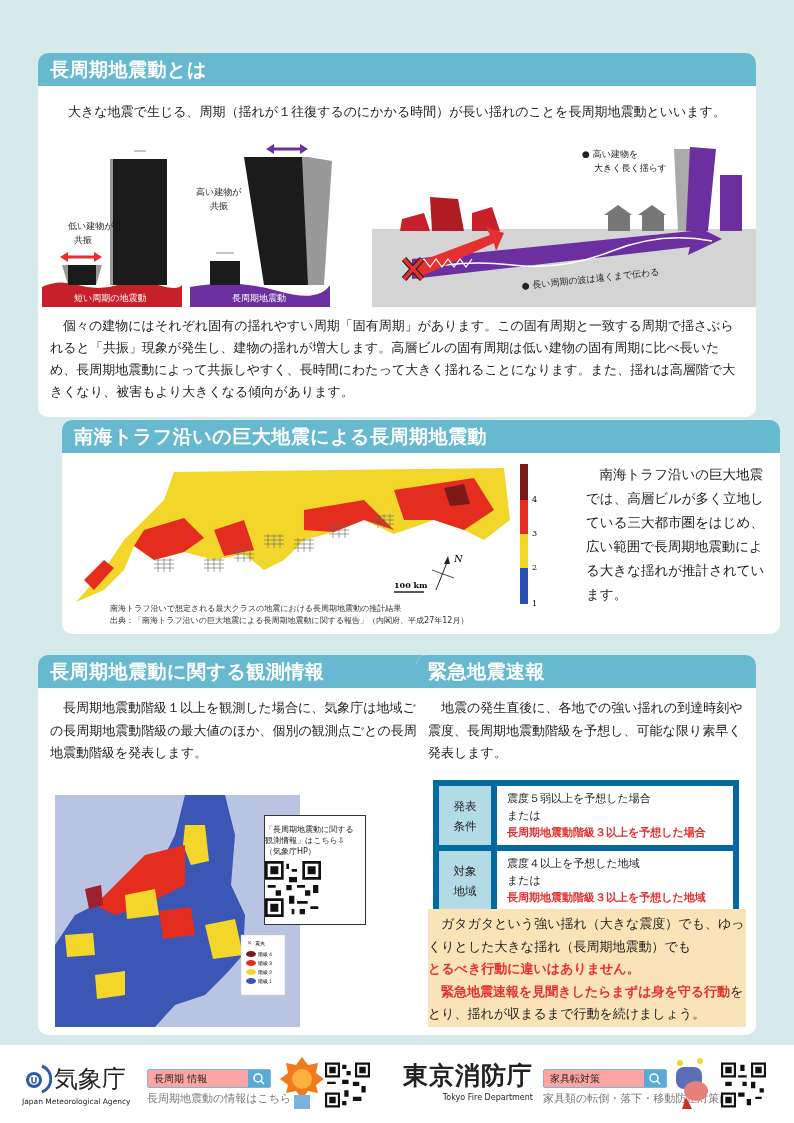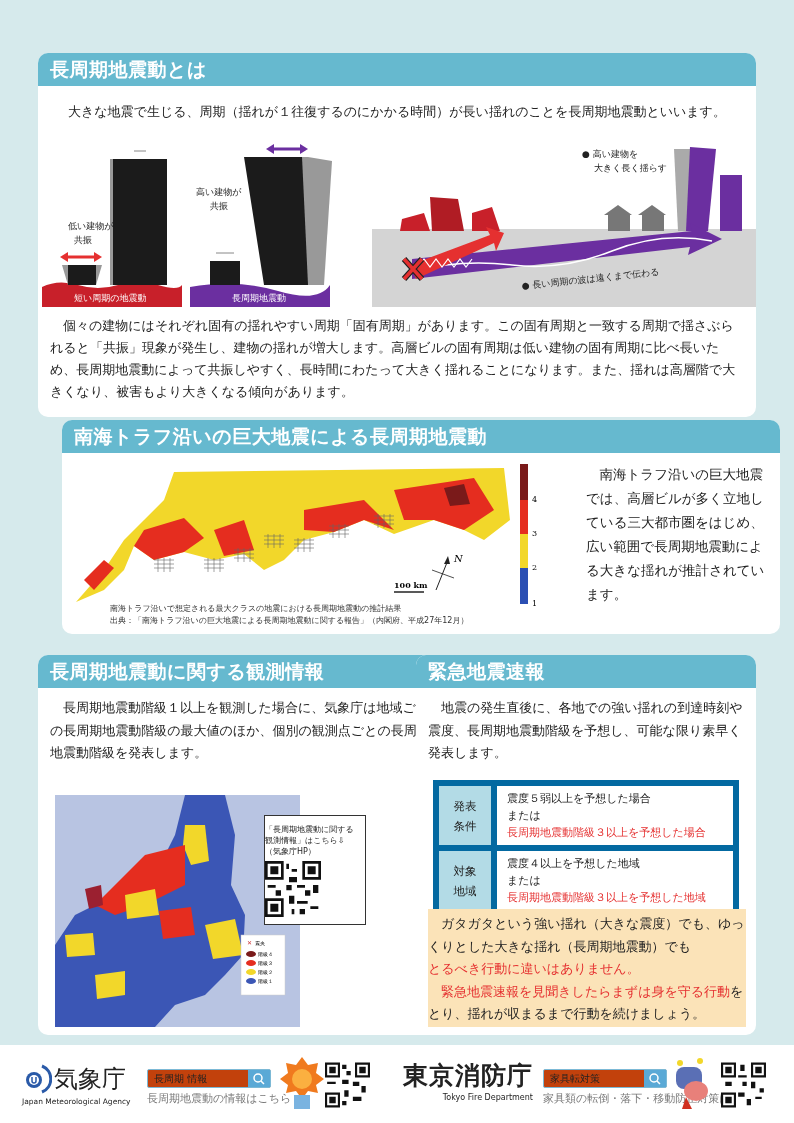--- a/index.html
+++ b/index.html
@@ -25,21 +25,21 @@
     height: 33px;
     line-height: 33px;
     padding-left: 12px;
     letter-spacing: 0.5px;
   }
   .body-text {
     font-size: 13px;
     line-height: 22px;
     color: #222;
   }
-  .red { color: #e53030; font-weight: normal; }
+  .red { color: #e53030; font-weight: bold; }
 
   
   #sec1 { left: 38px; top: 38px; width: 718px; height: 364px; margin-top: 15px; }
   #sec1 .intro { position: absolute; left: 30px; top: 48px; font-size: 13px; }
   #sec1 .diag-left { position: absolute; left: 0; top: 86px; width: 320px; height: 168px; }
   #sec1 .diag-right { position: absolute; left: 334px; top: 86px; width: 384px; height: 168px; }
   #sec1 .para { position: absolute; left: 12px; right: 12px; top: 262px; text-indent: 1em; }
 
   
   #sec2 { left: 38px; top: 420px; width: 718px; height: 214px; margin-left: 24px; }
@@ -62,21 +62,21 @@
   #sec4 td.hd { background: #b3dbe6; width: 58px; text-align: center; line-height: 20px; font-size: 11.5px; }
   #sec4 td.ct { padding: 4px 10px; line-height: 17px; }
   #sec4 .note { position: absolute; left: 12px; top: 254px; width: 318px; height: 118px; background: #fbe3b8; padding: 4px 0; font-size: 13px; line-height: 22.5px; }
 
   
   .footer { position: absolute; left: 0; top: 1045px; width: 794px; height: 78px; background: #ffffff; }
   .foot-logo-jma { position: absolute; left: 22px; top: 18px; }
   .foot-logo-jma .mark { display: inline-block; width: 30px; height: 30px; vertical-align: middle; }
   .foot-logo-jma .name { font-size: 24px; vertical-align: middle; margin-left: 2px; }
   .foot-logo-jma .sub { font-size: 7.5px; color: #222; margin-top: 2px; }
-  .searchbox { position: absolute; top: 24px; width: 124px; height: 19px; border: 1px solid #7cb9d6; background: #c2410c; border-radius: 2px; }
+  .searchbox { position: absolute; top: 24px; width: 124px; height: 19px; border: 1px solid #7cb9d6; background: #fca5a5; border-radius: 2px; }
   .searchbox .q { font-size: 10px; line-height: 17px; padding-left: 6px; color: #222; }
   .searchbox .btn { position: absolute; right: 0; top: 0; width: 22px; height: 17px; background: #5aa9d6; }
   .search-note { position: absolute; top: 46px; font-size: 11px; color: #777; }
   .mascot { position: absolute; top: 12px; width: 45px; height: 55px; }
   .qr { position: absolute; top: 16px; width: 45px; height: 48px; }
   .tfd { position: absolute; left: 403px; top: 14px; text-align: center; }
   .tfd .name { font-size: 25px; font-weight: bold; letter-spacing: 1px; }
   .tfd .sub { font-size: 8px; margin-top: 1px; text-align: right; }
 </style>
 </head>

